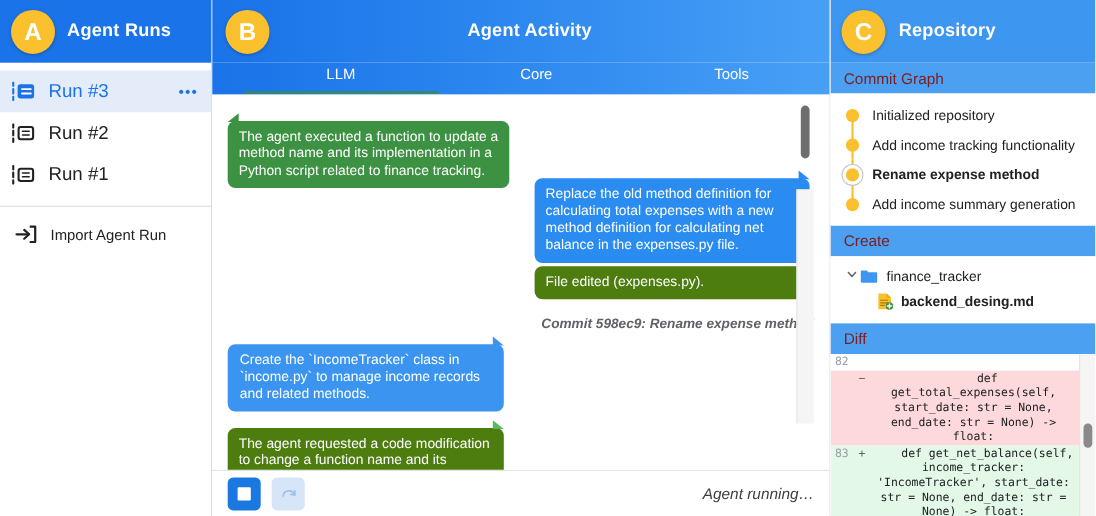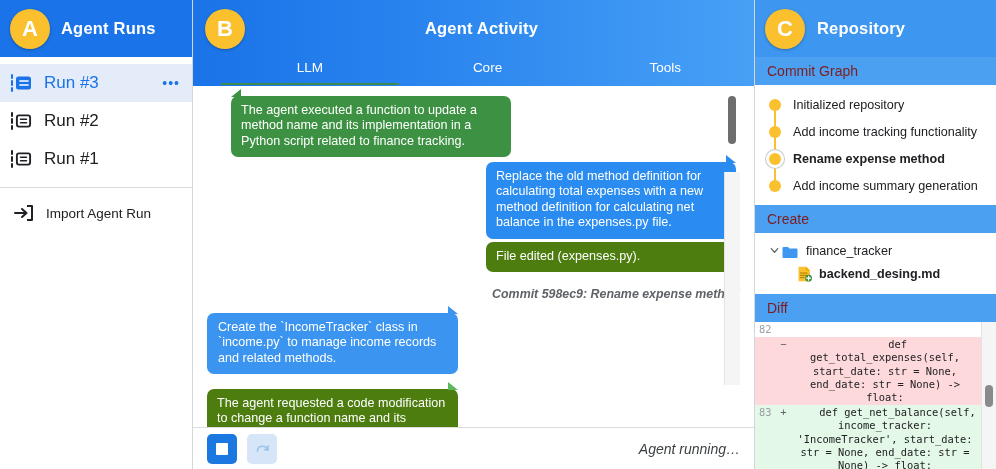--- a/index.html
+++ b/index.html
@@ -272,21 +272,21 @@
     </div>
 
     <div class="mid-tabs">
       <div class="tab active">LLM</div>
       <div class="tab">Core</div>
       <div class="tab">Tools</div>
     </div>
 
     <div class="chat">
 
-      <div class="bubble green tail-l" style="left:14px;top:10px;width:280px;margin-left:24px;">The agent executed a function to update a method name and its implementation in a Python script related to finance tracking.</div>
+      <div class="bubble green tail-l" style="left:14px;top:24px;width:256px;">The agent executed a function to update a method name and its implementation in a Python script related to finance tracking.</div>
 
       <div class="bubble blue tail-r" style="left:293px;top:76px;width:250px;">Replace the old method definition for calculating total expenses with a new method definition for calculating net balance in the expenses.py file.</div>
 
       <div class="bubble lgreen tail-r" style="left:293px;top:156px;width:250px;">File edited (expenses.py).</div>
 
       <div class="commit-sep" style="top:201px;">Commit 598ec9: Rename expense method</div>
 
       <div class="bubble blue2 tail-r" style="left:14px;top:227px;width:251px;">Create the `IncomeTracker` class in `income.py` to manage income records and related methods.</div>
 
       <div class="bubble lgreen tail-r" style="left:14px;top:303px;width:251px;">The agent requested a code modification to change a function name and its implementation in a specified file.</div>

